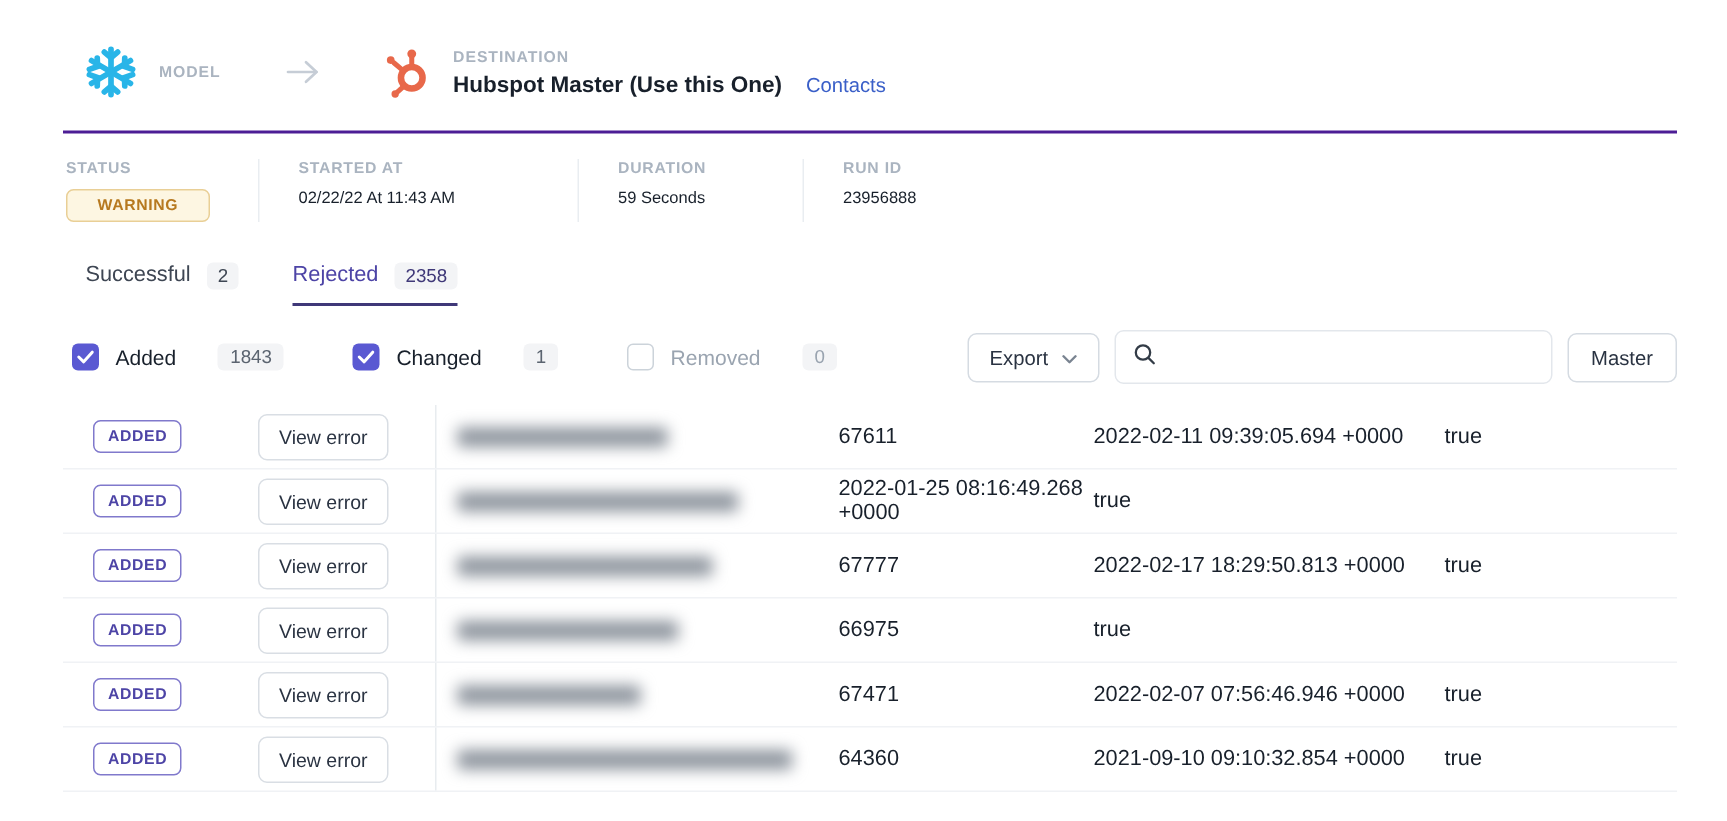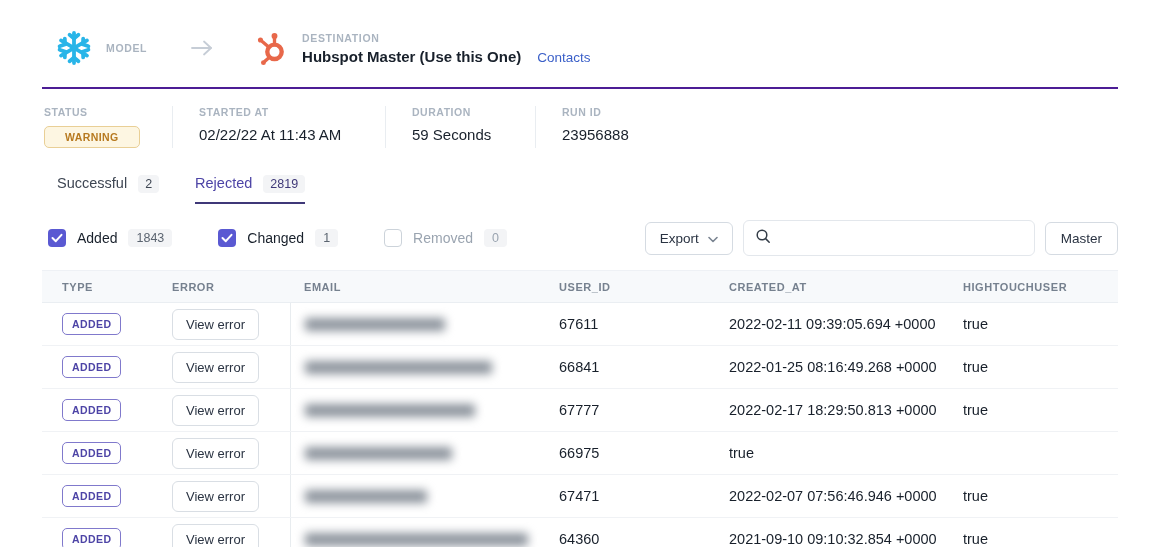--- a/index.html
+++ b/index.html
@@ -19,33 +19,33 @@
     display: flex;
     align-items: center;
     padding: 29px 0 20px 13px;
     border-bottom: 2px solid #4c1d95;
   }
   .entity { display: flex; align-items: center; gap: 13px; }
   .entity-icon { width: 38px; height: 38px; flex: none; display: flex; align-items: center; justify-content: center; }
   .entity-meta { display: flex; flex-direction: column; gap: 4px; }
   .entity-label { font-size: 10.5px; font-weight: 700; letter-spacing: .06em; color: #aab4c0; }
   .entity-name { font-size: 15px; font-weight: 700; color: #18202b; }
-  .name-line { display: flex; align-items: flex-end; gap: 16px; }
+  .name-line { display: flex; align-items: center; gap: 16px; }
   .flow-arrow { margin: 4px 36px 0 42px; }
   .contacts-link { font-size: 13.5px; color: #3a5fc8; cursor: pointer; }
 
   
   .run-info { display: flex; padding: 17px 0 6px 2px; }
   .info-block { display: flex; flex-direction: column; gap: 8px; }
   .info-block + .info-block { border-left: 1px solid #e9edf1; padding-left: 26px; }
   .ib-status  { width: 128px; }
   .ib-started { width: 213px; }
   .ib-duration{ width: 150px; }
   .info-label { font-size: 10.5px; font-weight: 700; letter-spacing: .05em; color: #aab4c0; }
-  .info-value { font-size: 15px; color: #18202b; }
+  .info-value { font-size: 11px; color: #18202b; }
   .warning-badge {
     align-self: flex-start;
     font-size: 10.5px; font-weight: 700; letter-spacing: .04em;
     color: #b7791f; background: #fdf6e2;
     border: 1px solid #e9cf96; border-radius: 5px;
     padding: 4px 20px;
   }
 
   
   .tabs { display: flex; gap: 36px; padding: 21px 0 0 15px; }
@@ -59,21 +59,21 @@
   .tab.active .tab-count { color: #3f3878; }
 
   
   .toolbar { display: flex; align-items: center; padding: 16px 0 14px 6px; }
   .filter { display: flex; align-items: center; gap: 11px; margin-right: 46px; cursor: pointer; }
   .checkbox { width: 18px; height: 18px; border-radius: 4px; display: flex; align-items: center; justify-content: center; flex: none; }
   .checkbox.checked { background: #5a59d2; }
   .checkbox.unchecked { border: 1.5px solid #ccd3da; background: #fff; }
   .filter-label { font-size: 14px; color: #18202b; }
   .filter.disabled .filter-label { color: #9aa4b0; }
-  .filter-count { font-size: 12.5px; padding: 2px 8px; border-radius: 4px; background: #f3f4f6; color: #5b6470; }
+  .filter-count { font-size: 12.5px; padding: 2px 8px; border-radius: 4px; background: #f3f4f6; color: #5b6470; margin-left: 17px; }
   .filter.disabled .filter-count { color: #9aa4b0; }
   .toolbar-right { margin-left: auto; display: flex; align-items: center; gap: 10px; }
   .export-btn {
     display: flex; align-items: center; gap: 9px;
     border: 1px solid #d5dbe2; border-radius: 6px; background: #fff;
     padding: 8px 14px; font-size: 13.5px; color: #2a3342; cursor: pointer;
     font-family: "Liberation Sans", sans-serif;
   }
   .search-box {
     display: flex; align-items: center; gap: 9px;
@@ -200,21 +200,21 @@
     </div>
   </div>
 
   <div class="tabs">
       <div class="tab">
         <span>Successful</span>
         <span class="tab-count">2</span>
       </div>
       <div class="tab active">
         <span>Rejected</span>
-        <span class="tab-count">2819</span>
+        <span class="tab-count">2358</span>
       </div>
     </div>
 
   <div class="toolbar">
     <div style="display:flex;align-items:center;">
         <div class="filter">
           <span class="checkbox checked">
             <svg width="12" height="10" viewBox="0 0 12 10">
               <polyline points="1.5,5 4.8,8.2 10.5,1.8" fill="none" stroke="#ffffff" stroke-width="2" stroke-linecap="round" stroke-linejoin="round"></polyline>
             </svg>
@@ -253,28 +253,20 @@
               <line x1="10.6" y1="10.6" x2="14.2" y2="14.2" stroke="#333c47" stroke-width="1.5" stroke-linecap="round"></line>
             </svg>
         </span>
         <input class="search-input" type="text" value="" style="">
       </div>
       <button class="search-btn">Master</button>
     </div>
   </div>
 
   <div class="table">
-    <div class="thead">
-        <div class="th pad-l">TYPE</div>
-        <div class="th">ERROR</div>
-        <div class="th pad-email">EMAIL</div>
-        <div class="th">USER_ID</div>
-        <div class="th">CREATED_AT</div>
-        <div class="th">HIGHTOUCHUSER</div>
-      </div>
     <div>
         <div class="row">
           <div class="cell cell-type">
             <span class="type-badge">ADDED</span>
           </div>
           <div class="cell cell-error">
             <button class="view-error-btn">View error</button>
           </div>
           <div class="cell cell-email">
             <div class="redacted" style="width: 140px;"></div>
@@ -286,21 +278,20 @@
         <div class="row">
           <div class="cell cell-type">
             <span class="type-badge">ADDED</span>
           </div>
           <div class="cell cell-error">
             <button class="view-error-btn">View error</button>
           </div>
           <div class="cell cell-email">
             <div class="redacted" style="width: 187px;"></div>
           </div>
-          <div class="cell cell-text">66841</div>
           <div class="cell cell-text">2022-01-25 08:16:49.268 +0000</div>
           <div class="cell cell-text">true</div>
         </div>
         <div class="row">
           <div class="cell cell-type">
             <span class="type-badge">ADDED</span>
           </div>
           <div class="cell cell-error">
             <button class="view-error-btn">View error</button>
           </div>

